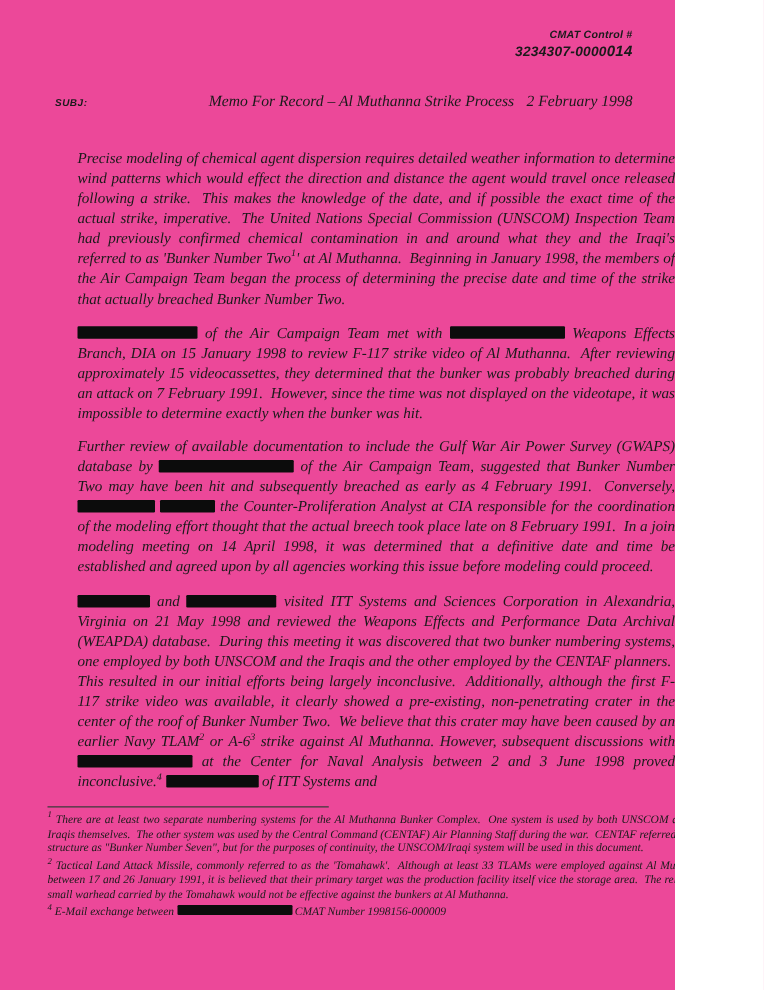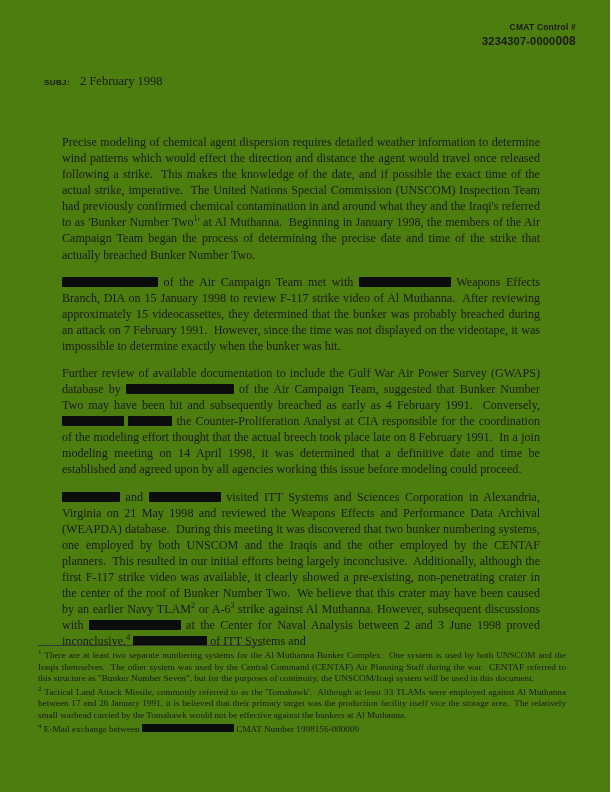--- a/index.html
+++ b/index.html
@@ -2,26 +2,27 @@
 <html><head>
 <meta charset="utf-8">
 <style>
   html, body {
     margin: 0;
     padding: 0;
     background: #ffffff;
   }
   .page {
     position: relative;
-    width: 610px;
+    width: 540px;
     height: 792px;
-    background: #4d7c0f;
+    background: #ec4899;
     font-family: "Liberation Serif", serif;
     color: #1a1a1a;
     overflow: hidden;
+    font-style: italic;
   }
   .control-block {
     position: absolute;
     top: 22px;
     right: 34px;
     text-align: right;
     font-family: "Liberation Sans", sans-serif;
     line-height: 1.35;
   }
   .control-label {
@@ -59,21 +60,21 @@
     font-size: 12.5px;
     flex: 1;
   }
   .subj-date {
     font-size: 12.5px;
     white-space: nowrap;
     padding-left: 10px;
   }
   .body {
     position: absolute;
-    top: 134px;
+    top: 118px;
     left: 62px;
     width: 478px;
   }
   .para {
     font-size: 12.1px;
     line-height: 1.33;
     text-align: justify;
     margin: 0 0 11px 0;
     text-indent: 0;
   }
@@ -117,25 +118,26 @@
     font-size: 7px;
   }
 </style>
 </head>
 <body>
 
 <div class="page">
 
   <div class="control-block">
     <div class="control-label">CMAT Control #</div>
-    <div class="control-number"><span>3234307-0000</span><span class="tail">008</span></div>
+    <div class="control-number"><span>3234307-0000</span><span class="tail">014</span></div>
   </div>
 
   <div class="subj-row">
     <div class="subj-label">SUBJ:</div>
+    <div class="subj-text">Memo For Record – Al Muthanna Strike Process</div>
     <div class="subj-date">2 February 1998</div>
   </div>
 
   <div class="body">
 
     <p class="para">
       Precise modeling of chemical agent dispersion requires detailed weather information to
       determine wind patterns which would effect the direction and distance the agent would travel
       once released following a strike.&nbsp; This makes the knowledge of the date, and if possible the exact
       time of the actual strike, imperative.&nbsp; The United Nations Special Commission (UNSCOM)

